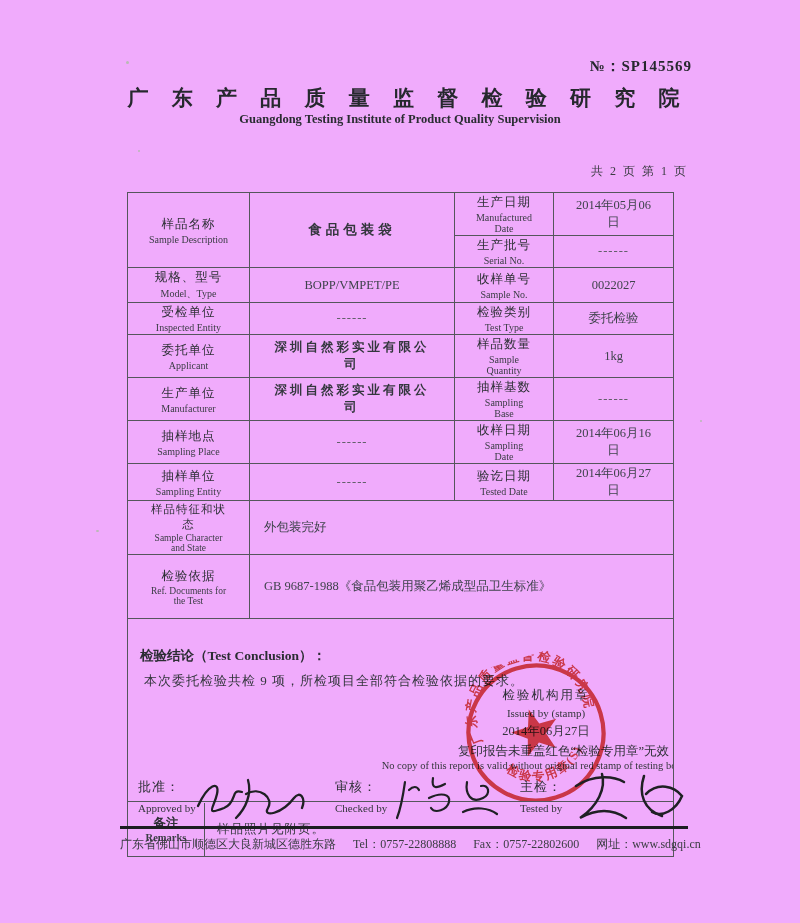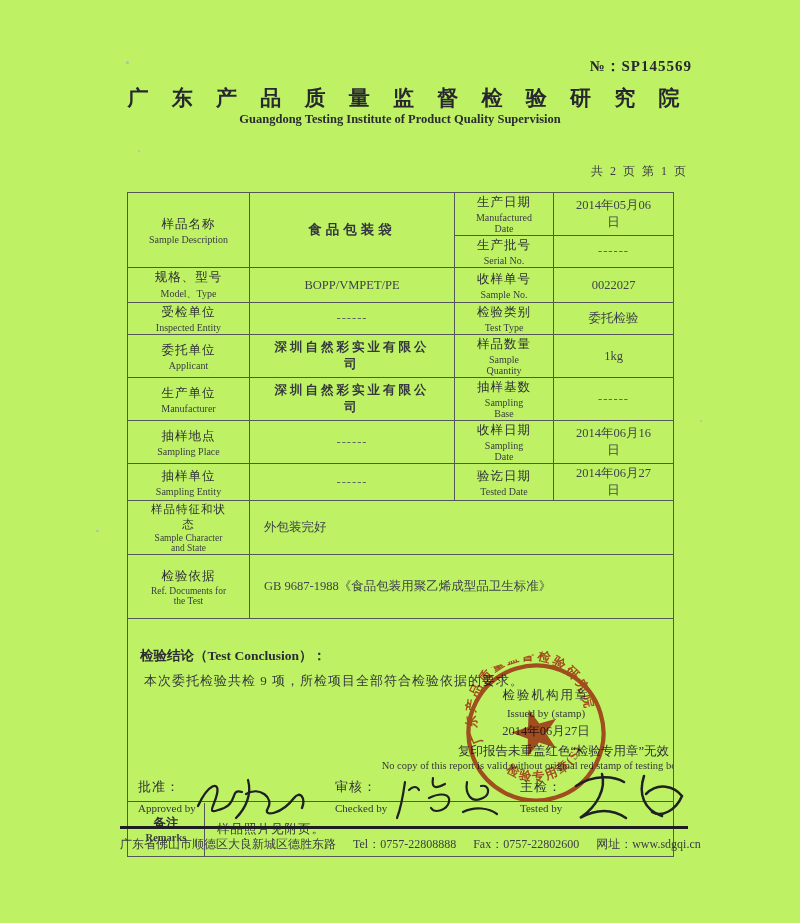--- a/index.html
+++ b/index.html
@@ -1,18 +1,18 @@
 <!DOCTYPE html>
 <html><head>
 <meta charset="utf-8">
 <style>
   html,body{margin:0;padding:0;background:#e8e8e6;}
   .page{
     position:relative;width:800px;height:923px;margin:0 auto;
-    background:#bef264;overflow:hidden;
+    background:#f0abfc;overflow:hidden;
     font-family:"Liberation Serif","DejaVu Serif",serif;
     color:#33353a;
   }
   
   .report-no{position:absolute;top:57px;right:108px;font-size:15px;font-weight:bold;color:#26282e;letter-spacing:1px;}
   .org-cn{position:absolute;top:84px;left:8px;width:100%;text-align:center;font-size:21px;font-weight:bold;letter-spacing:9px;color:#26282e;}
   .org-en{position:absolute;top:112px;left:0;width:100%;text-align:center;font-size:12.5px;font-weight:bold;color:#2a2c32;}
   .doc-title{position:absolute;top:131px;left:0;width:100%;text-align:center;font-size:22px;font-weight:bold;color:#26282e;}
   .doc-title .cn{letter-spacing:10px;}
   .doc-title .en{letter-spacing:0;}

